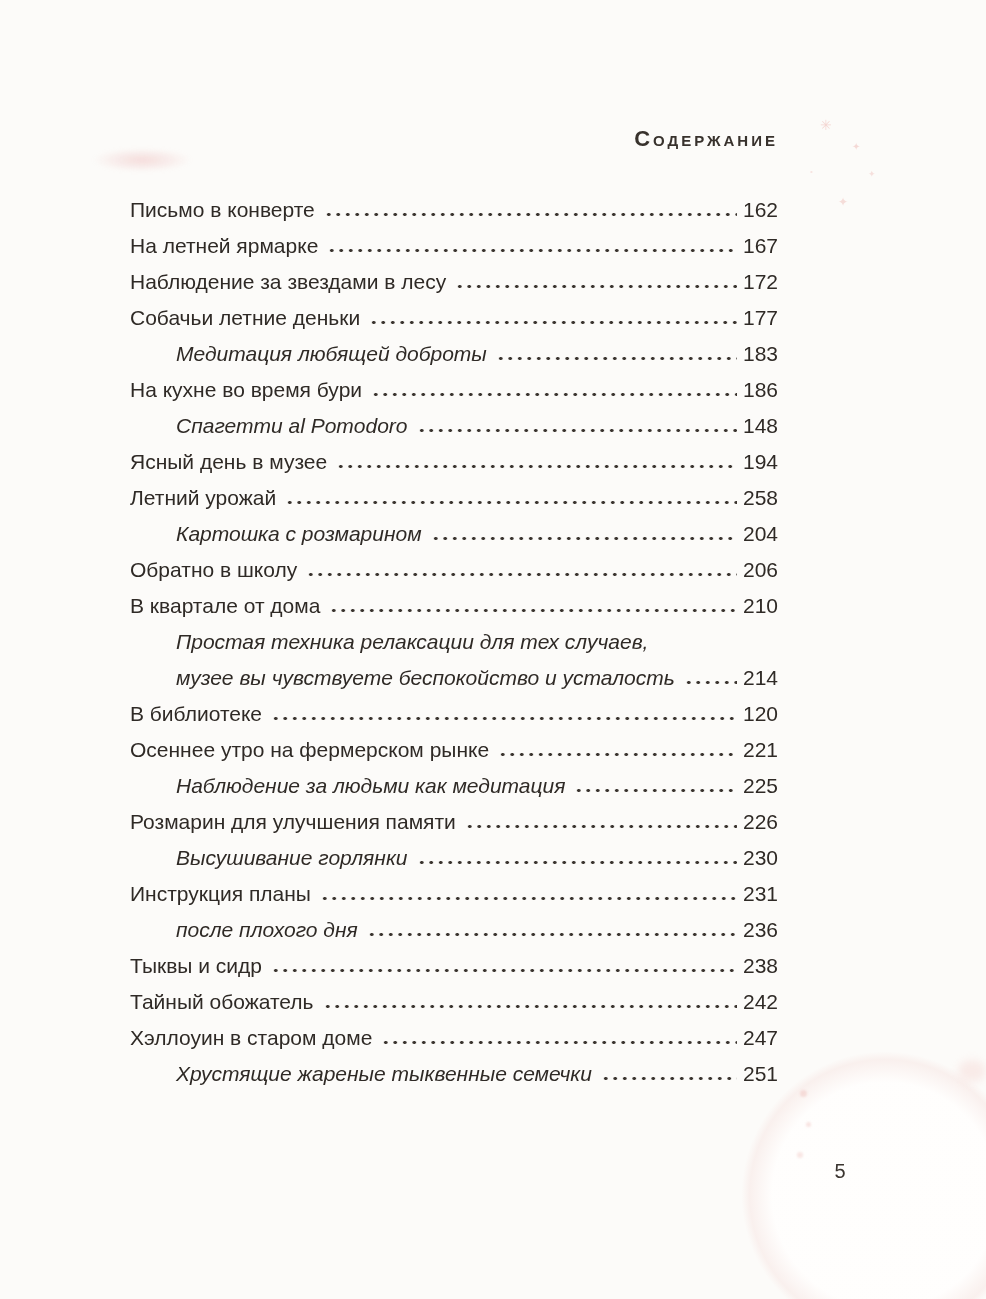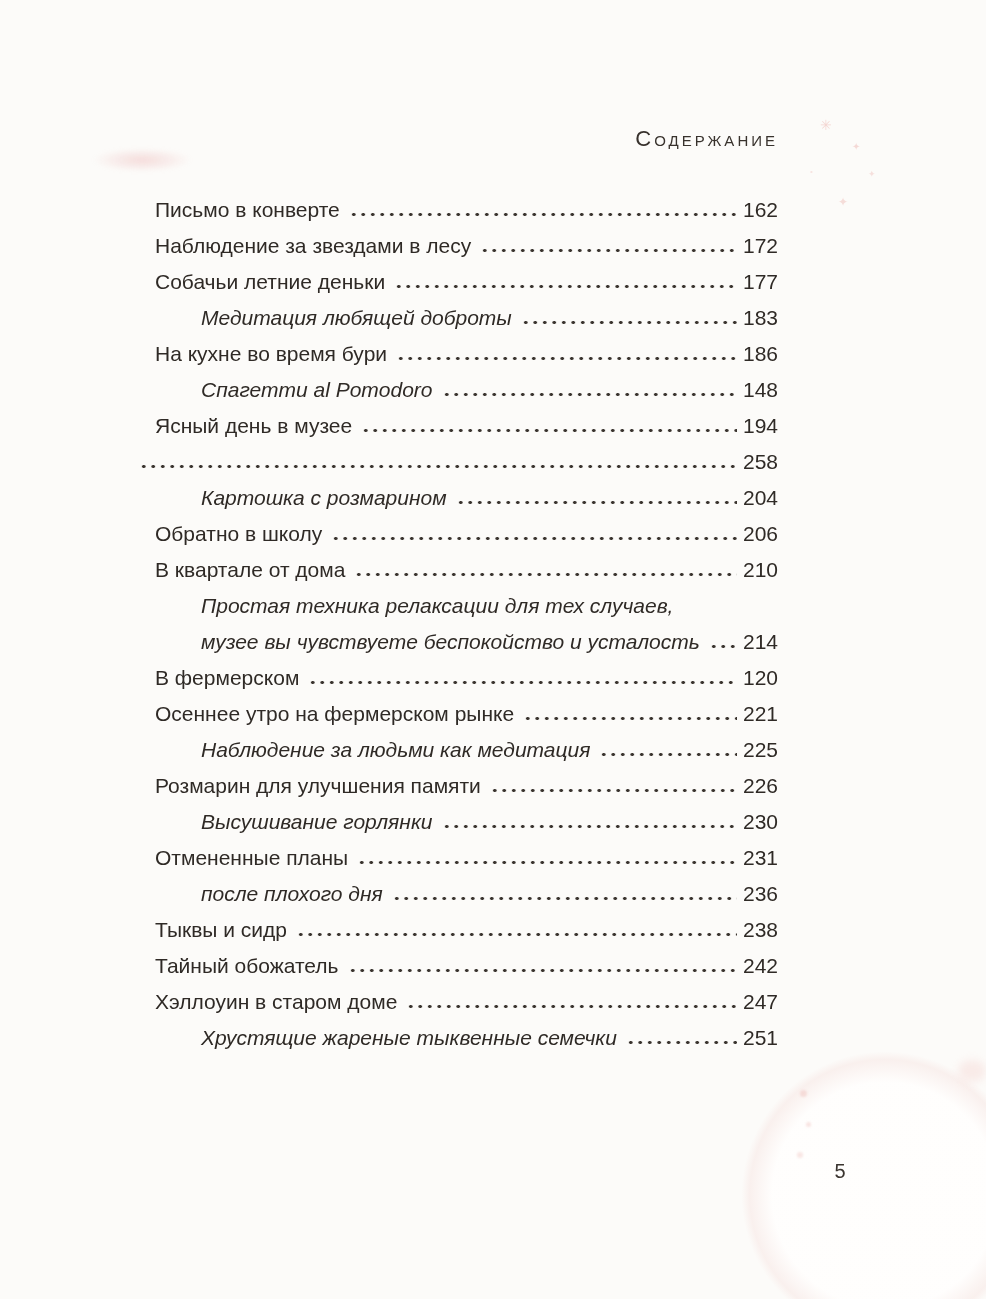--- a/index.html
+++ b/index.html
@@ -21,29 +21,29 @@
     position: absolute;
     left: 130px; top: 126px;
     width: 648px;
   }
   .header {
     margin: 0 0 40px 0;
     text-align: right;
     font-variant: small-caps;
     letter-spacing: 3px;
     font-size: 22px;
-    font-weight: 400;
+    font-weight: 700;
     color: #38322d;
   }
 
   .toc-list { font-size: 21px; }
   .toc-entry { font-style: normal; }
   .toc-entry.sub { padding-left: 46px; font-style: italic; }
   .toc-line { display: flex; align-items: baseline; }
-  .toc-title { white-space: pre; line-height: 36px; margin-left: 25px; }
+  .toc-title { white-space: pre; line-height: 36px; }
   .toc-page  { line-height: 36px; font-style: normal; }
   .leader {
     flex: 1 1 auto;
     min-width: 18px;
     height: 5px;
     margin: 0 6px 0 9px;
     background-image: radial-gradient(circle, #39332e 1.5px, rgba(57,51,46,0) 1.9px);
     background-size: 9.5px 5px;
     background-repeat: repeat-x;
     background-position: left bottom;
@@ -109,20 +109,27 @@
     <div id="toc-list" class="toc-list">
         <div class="toc-entry main">
           <div class="toc-line">
             <span class="toc-title">Письмо в конверте</span>
             <span class="leader"></span>
             <span class="toc-page">162</span>
           </div>
         </div>
         <div class="toc-entry main">
           <div class="toc-line">
+            <span class="toc-title">На летней ярмарке</span>
+            <span class="leader"></span>
+            <span class="toc-page">167</span>
+          </div>
+        </div>
+        <div class="toc-entry main">
+          <div class="toc-line">
             <span class="toc-title">Наблюдение за звездами в лесу</span>
             <span class="leader"></span>
             <span class="toc-page">172</span>
           </div>
         </div>
         <div class="toc-entry main">
           <div class="toc-line">
             <span class="toc-title">Собачьи летние деньки</span>
             <span class="leader"></span>
             <span class="toc-page">177</span>
@@ -151,20 +158,21 @@
         </div>
         <div class="toc-entry main">
           <div class="toc-line">
             <span class="toc-title">Ясный день в музее</span>
             <span class="leader"></span>
             <span class="toc-page">194</span>
           </div>
         </div>
         <div class="toc-entry main">
           <div class="toc-line">
+            <span class="toc-title">Летний урожай</span>
             <span class="leader"></span>
             <span class="toc-page">258</span>
           </div>
         </div>
         <div class="toc-entry sub">
           <div class="toc-line">
             <span class="toc-title">Картошка с розмарином</span>
             <span class="leader"></span>
             <span class="toc-page">204</span>
           </div>
@@ -188,21 +196,21 @@
             <span class="toc-title">Простая техника релаксации для тех случаев,</span>
           </div>
           <div class="toc-line">
             <span class="toc-title">музее вы чувствуете беспокойство и усталость</span>
             <span class="leader"></span>
             <span class="toc-page">214</span>
           </div>
         </div>
         <div class="toc-entry main">
           <div class="toc-line">
-            <span class="toc-title">В фермерском</span>
+            <span class="toc-title">В библиотеке</span>
             <span class="leader"></span>
             <span class="toc-page">120</span>
           </div>
         </div>
         <div class="toc-entry main">
           <div class="toc-line">
             <span class="toc-title">Осеннее утро на фермерском рынке</span>
             <span class="leader"></span>
             <span class="toc-page">221</span>
           </div>
@@ -223,21 +231,21 @@
         </div>
         <div class="toc-entry sub">
           <div class="toc-line">
             <span class="toc-title">Высушивание горлянки</span>
             <span class="leader"></span>
             <span class="toc-page">230</span>
           </div>
         </div>
         <div class="toc-entry main">
           <div class="toc-line">
-            <span class="toc-title">Отмененные планы</span>
+            <span class="toc-title">Инструкция планы</span>
             <span class="leader"></span>
             <span class="toc-page">231</span>
           </div>
         </div>
         <div class="toc-entry sub">
           <div class="toc-line">
             <span class="toc-title">после плохого дня</span>
             <span class="leader"></span>
             <span class="toc-page">236</span>
           </div>

